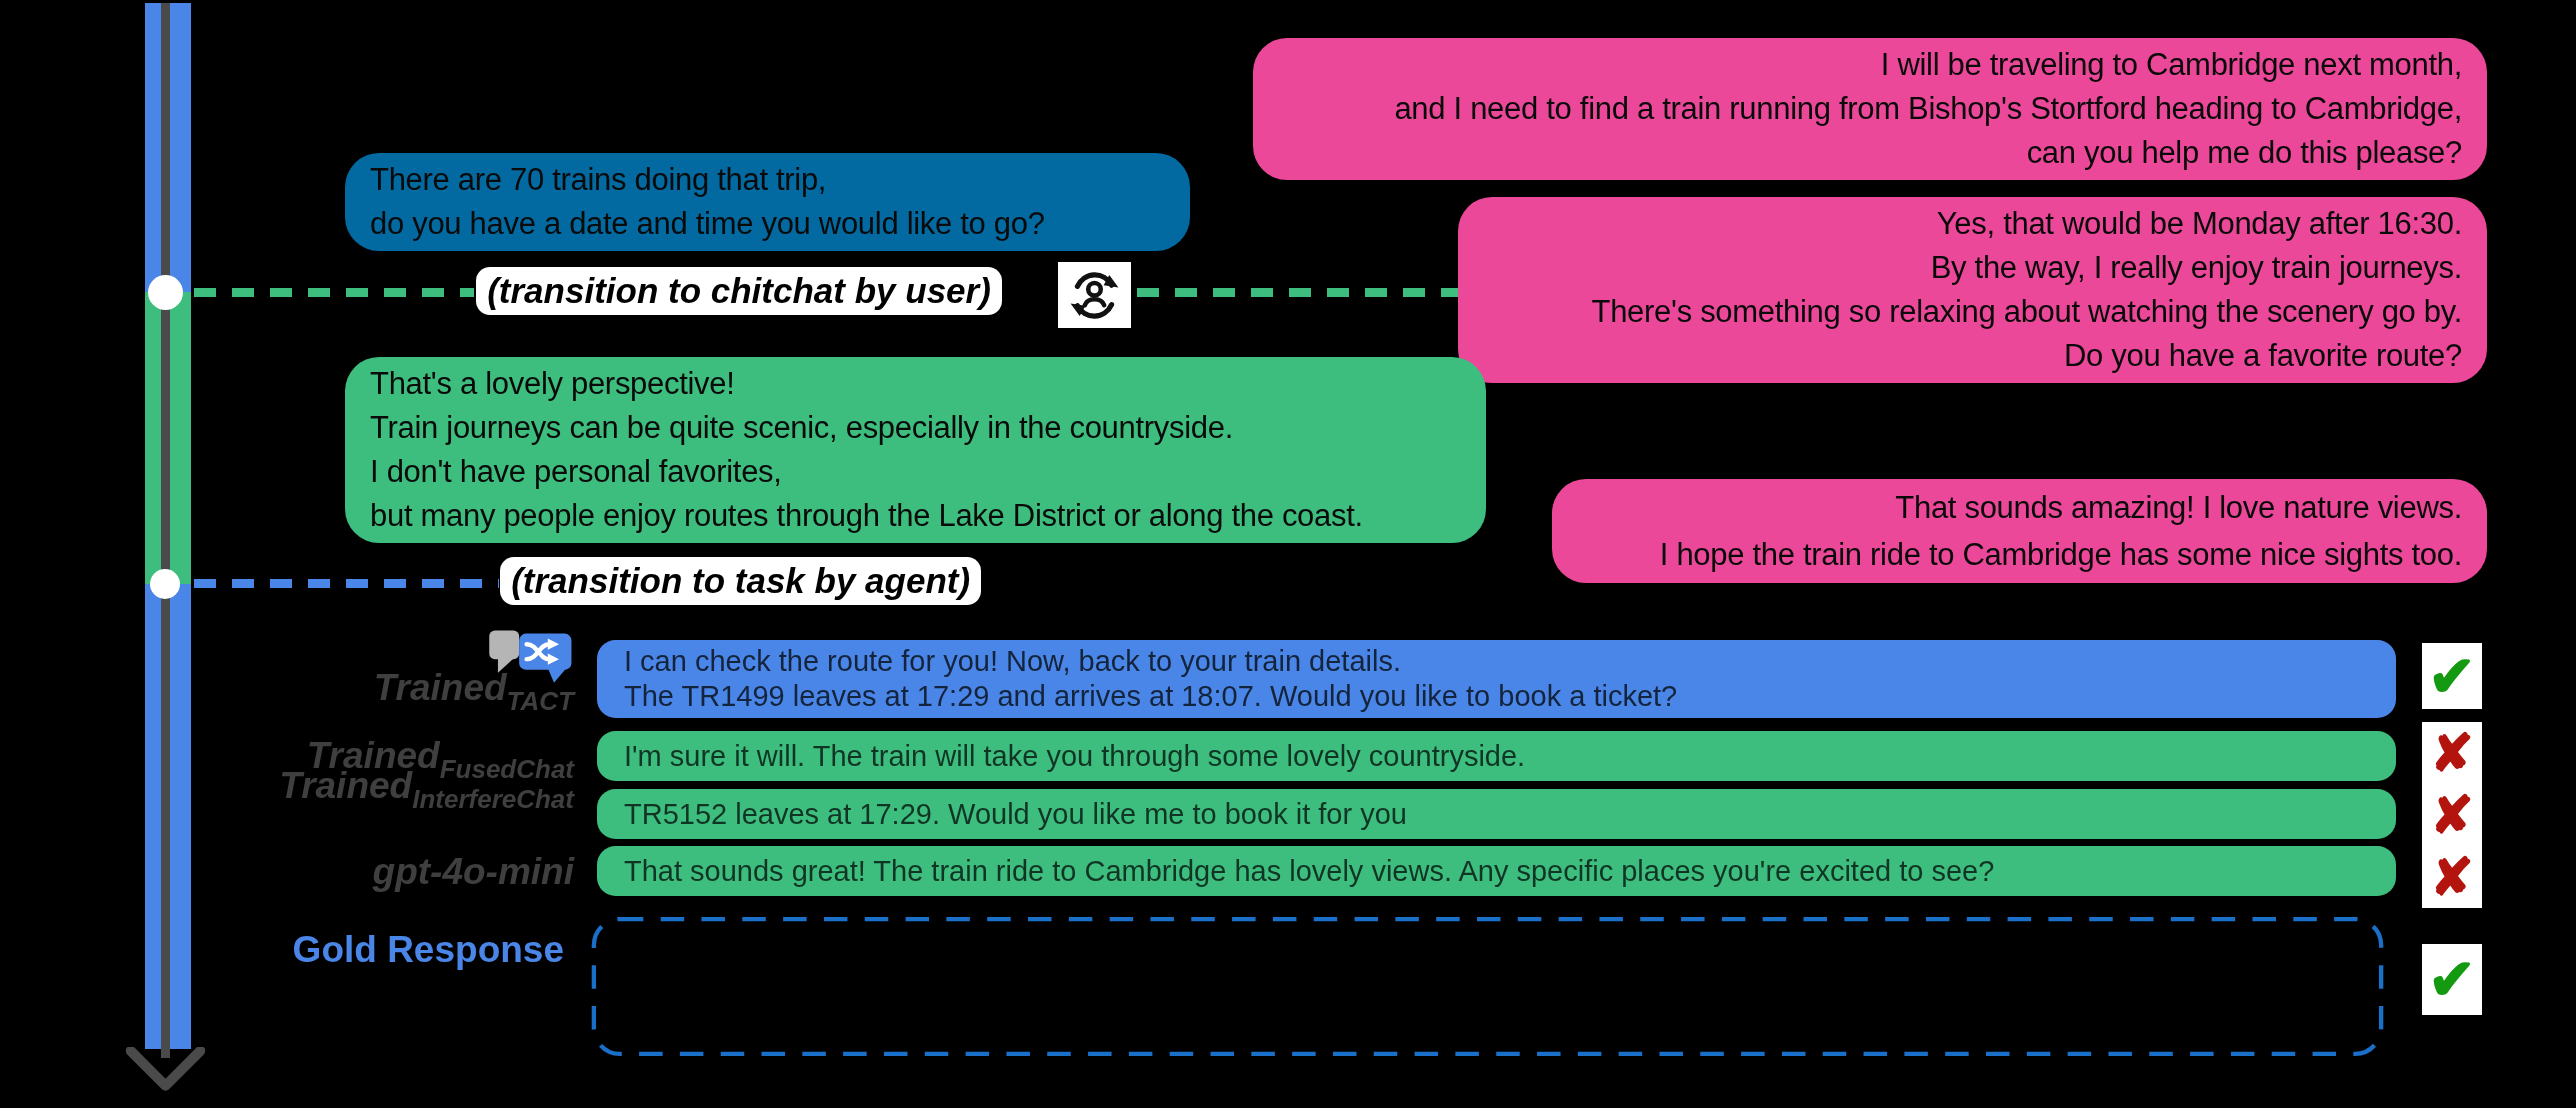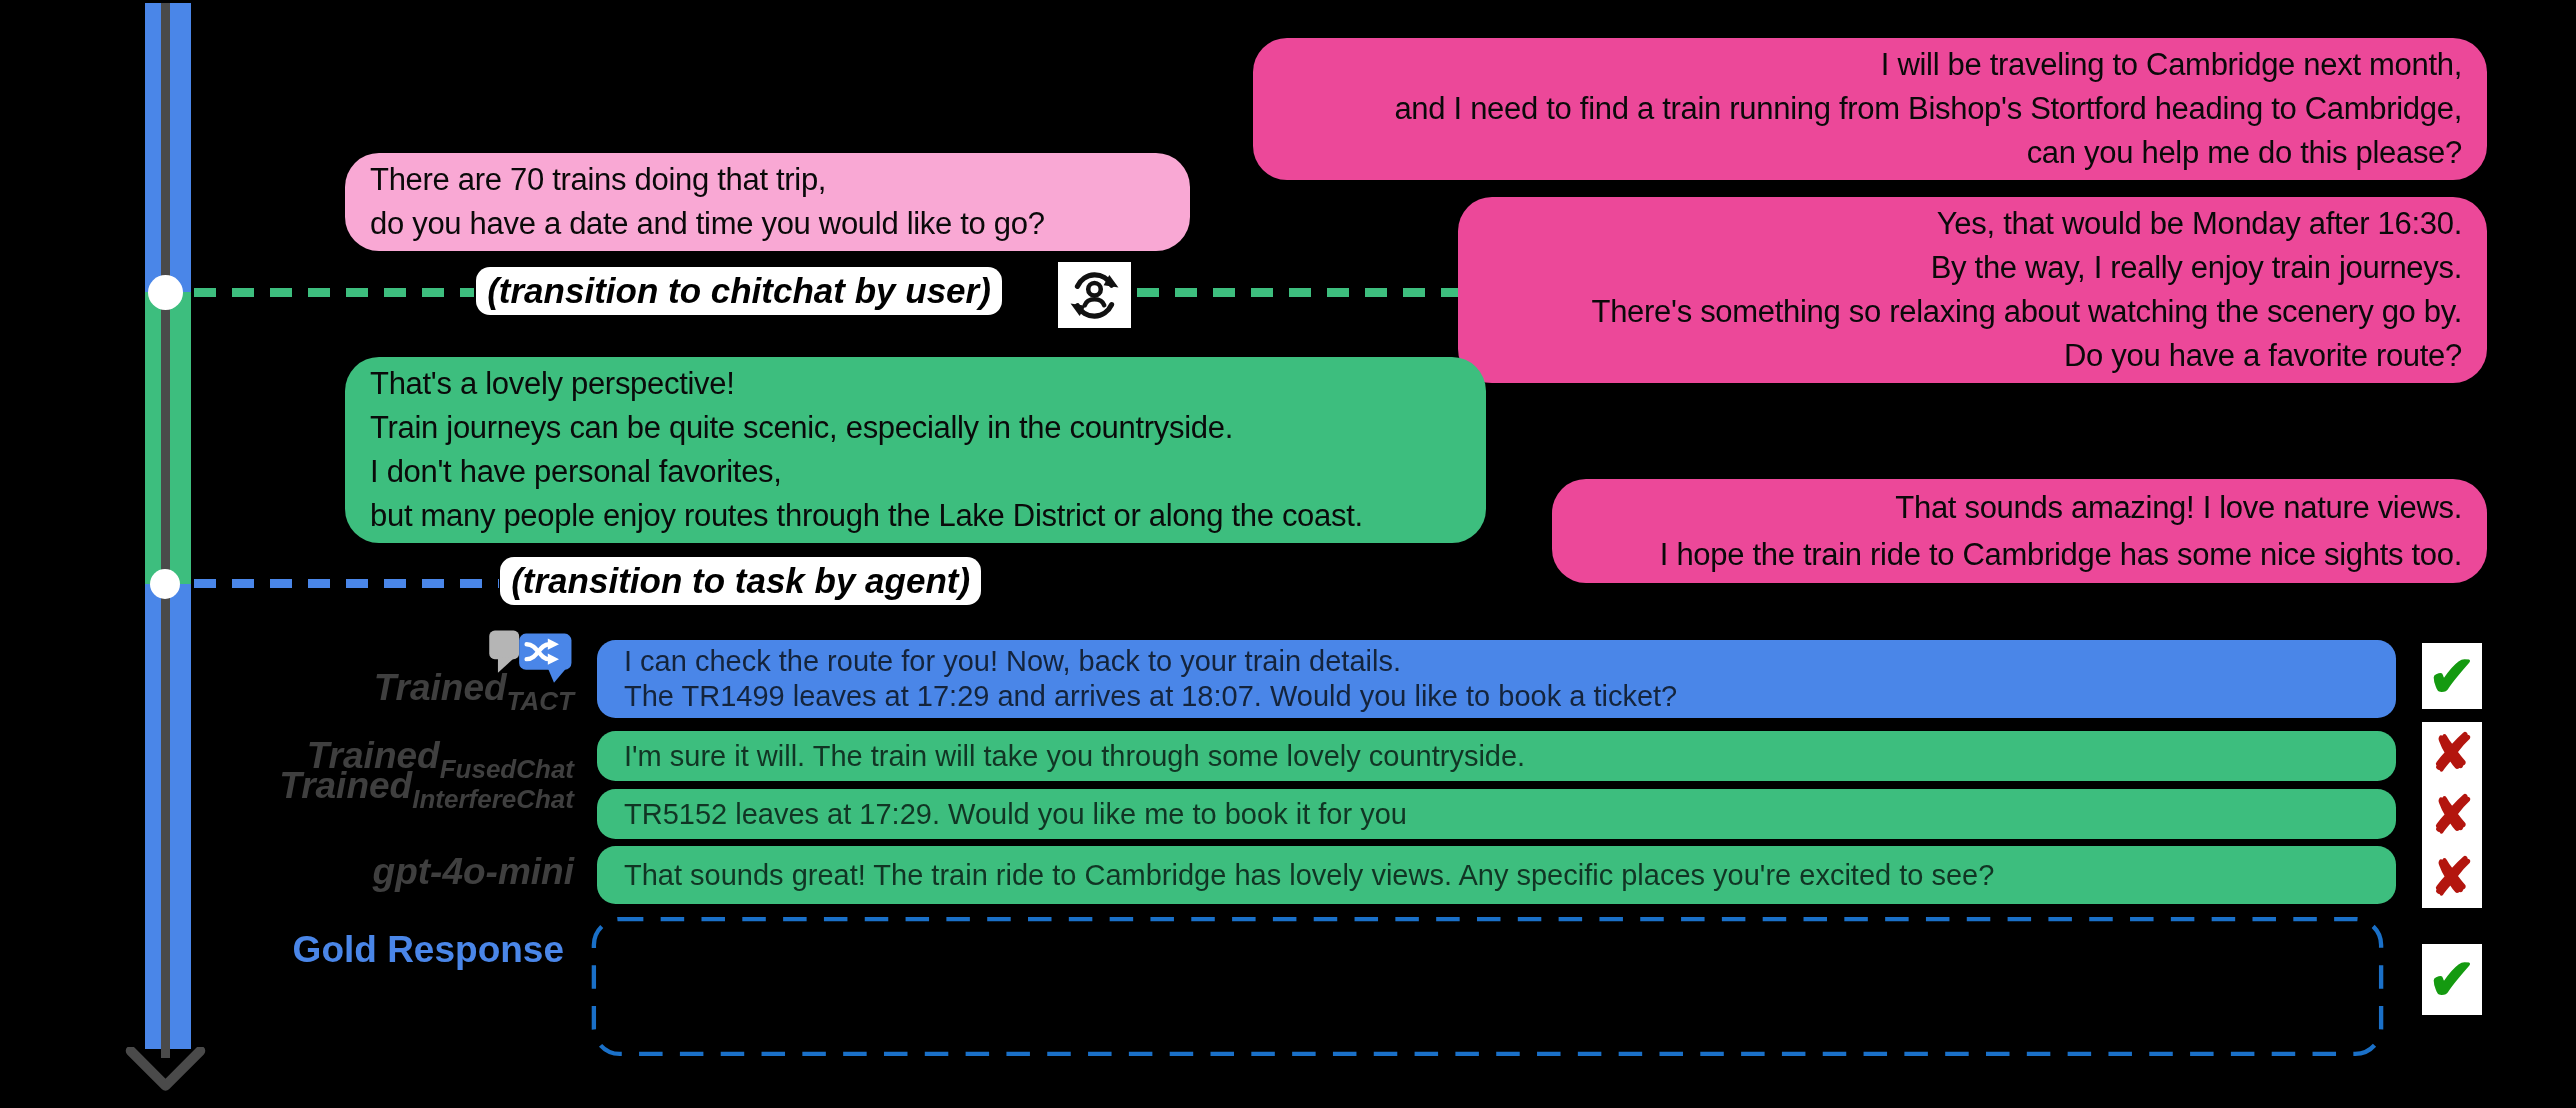--- a/index.html
+++ b/index.html
@@ -20,21 +20,21 @@
     position:absolute; background:#fff; color:#000; font-weight:bold; font-style:italic;
     font-size:35px; line-height:1.15; padding:3.7px 11.2px; white-space:nowrap; z-index:5;border-radius:14px;
   }
   .trans-icon-box{position:absolute; background:#fff; display:flex; align-items:center; justify-content:center; z-index:5;}
   
   .bubble{
     position:absolute; font-size:31px; line-height:44px; letter-spacing:-0.3px;
     color:#0a0a0a; padding:5px 25px; border-radius:34px; white-space:pre-line; z-index:2;
   }
   .bubble.user{background:#ec4899; text-align:right;}
-  .bubble.agent-task{background:#f9a8d4; text-align:left;}
+  .bubble.agent-task{background:#0369a1; text-align:left;}
   .bubble.agent-chitchat{background:#3dbe7e; text-align:left;}
   
   .labels-col{position:absolute; left:124px; width:450px; z-index:2;}
   .model-label{
     position:absolute; right:0; width:100%; text-align:right; color:#3f3f3f;
     font-weight:bold; font-style:italic; font-size:37px; white-space:nowrap;
   }
   .model-label .sub{font-size:26px; vertical-align:-10px;}
   .gold-label{
     position:absolute; right:10px; width:100%; text-align:right; color:#4a86e8;
@@ -122,21 +122,21 @@
     <div class="model-label" style="top:735px;"><span>Trained</span><span class="sub">FusedChat</span></div>
     <div class="model-label" style="top:765px;"><span>Trained</span><span class="sub">InterfereChat</span></div>
     <div class="model-label" style="top:851px;"><span>gpt-4o-mini</span></div>
     <div class="gold-label" style="top:929px;">Gold Response</div>
   </div>
 
   <div class="resp-row blue" style="top:640px; height:78px;">I can check the route for you! Now, back to your train details.
 The TR1499 leaves at 17:29 and arrives at 18:07. Would you like to book a ticket?</div>
   <div class="resp-row green" style="top:731px; height:50px;">I'm sure it will. The train will take you through some lovely countryside.</div>
   <div class="resp-row green" style="top:789px; height:50px;">TR5152 leaves at 17:29. Would you like me to book it for you</div>
-  <div class="resp-row green" style="top:846px; height:58px;">That sounds great! The train ride to Cambridge has lovely views. Any specific places you're excited to see?</div>
+  <div class="resp-row green" style="top:846px; height:50px;">That sounds great! The train ride to Cambridge has lovely views. Any specific places you're excited to see?</div>
 
   <div class="mark-box" style="top:643px; height:66px;">
     <span class="mark ok">✔</span>
   </div>
   <div class="mark-box" style="top:722px; height:186px;">
     <span class="mark bad">✘</span>
     <span class="mark bad">✘</span>
     <span class="mark bad">✘</span>
   </div>
   <div class="mark-box" style="top:944px; height:71px;">

